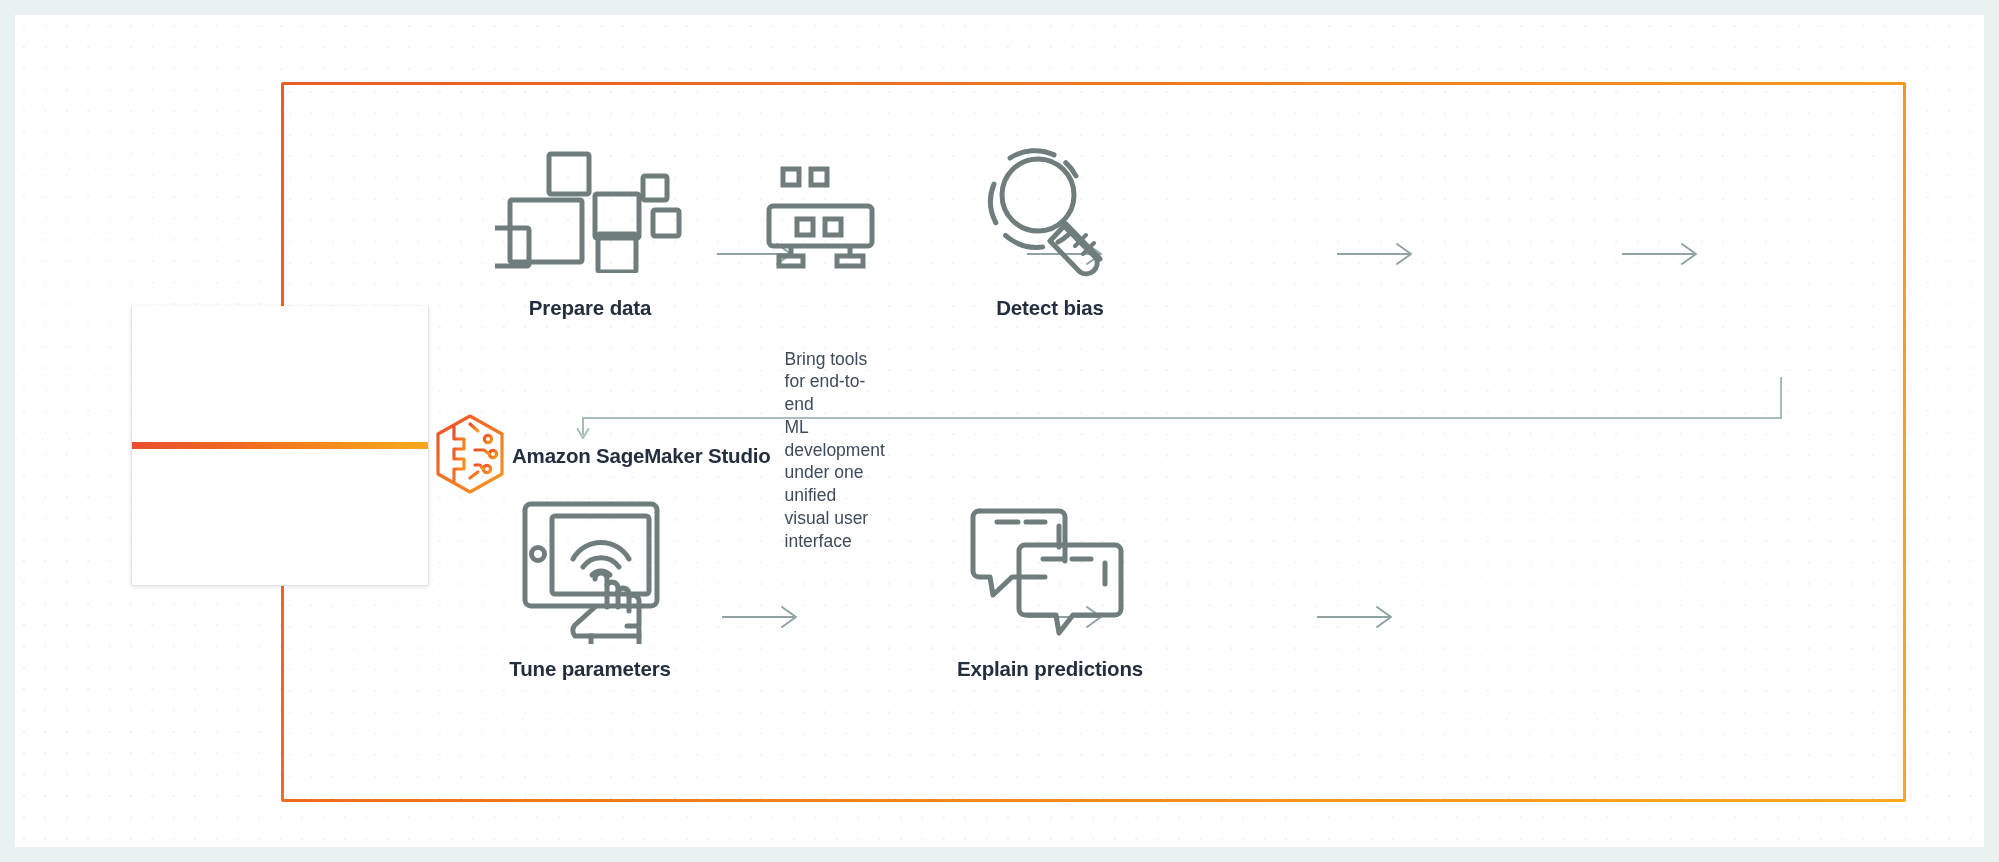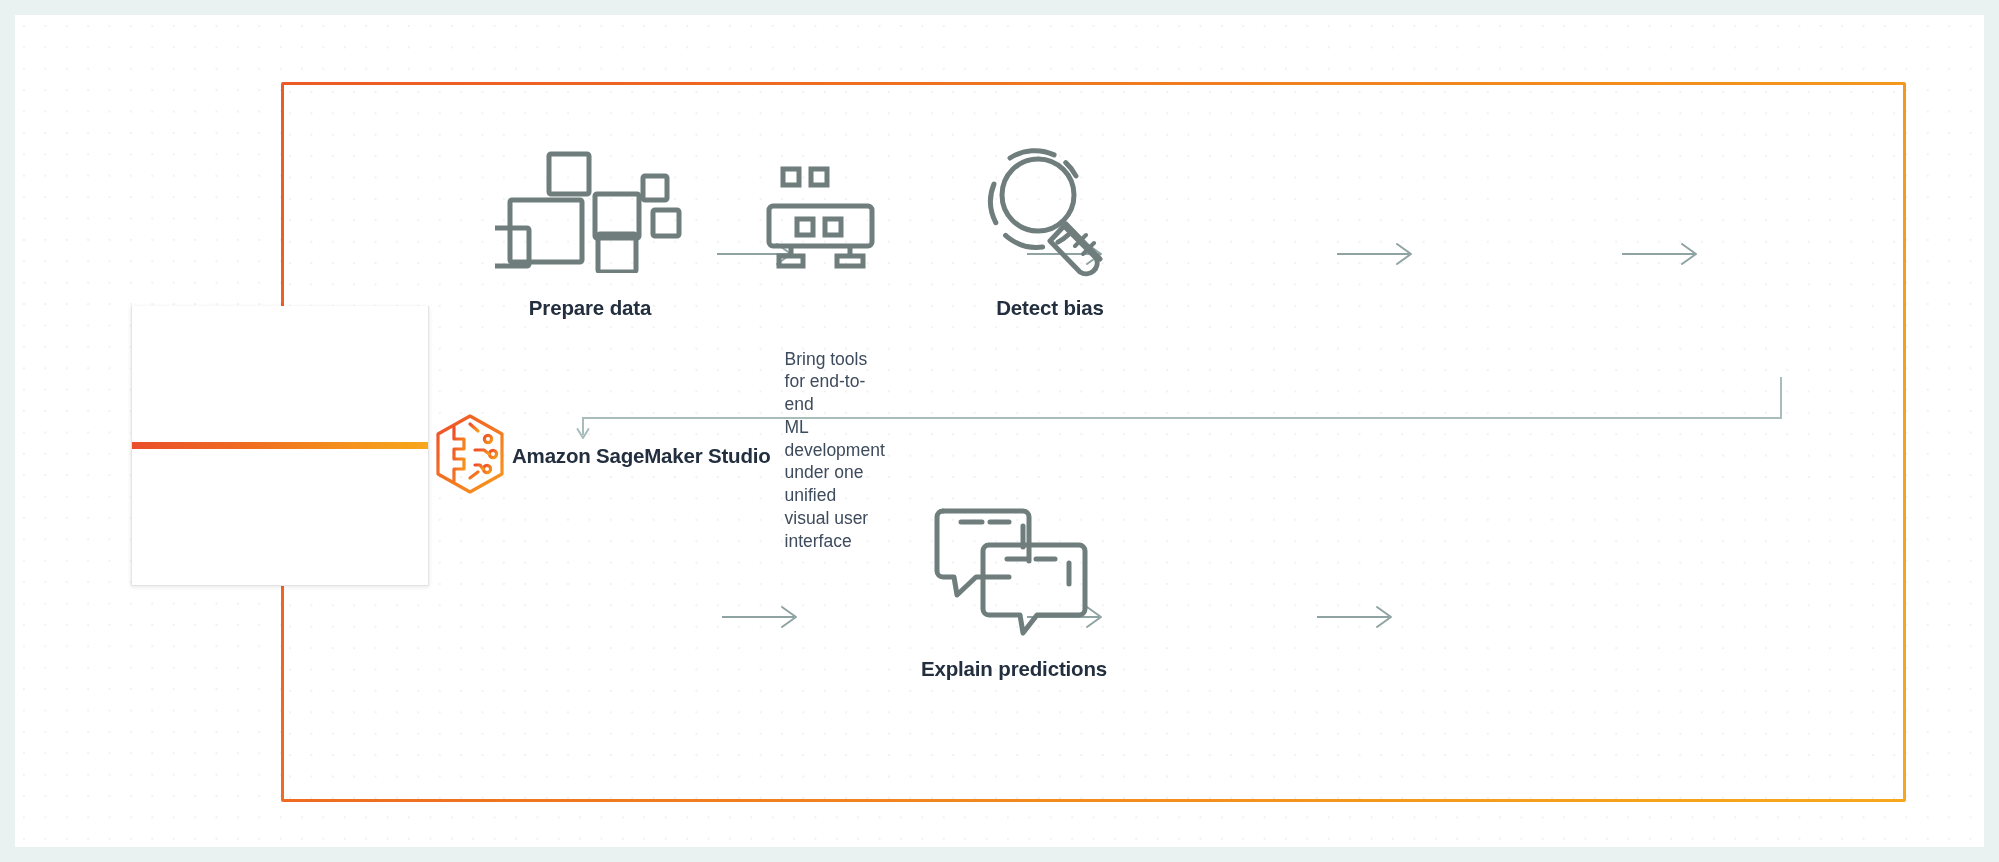--- a/index.html
+++ b/index.html
@@ -187,33 +187,55 @@
     <path d="M62 4 L76 14 L62 24" stroke="#8fa3a3" stroke-width="2" fill="none" stroke-linecap="round" stroke-linejoin="round"></path>
   </svg>
 
 
   <svg class="arrow" style="left:1605px; top:225px;" width="90" height="28" viewBox="0 0 90 28">
     <path d="M2 14 H74" stroke="#8fa3a3" stroke-width="2" fill="none"></path>
     <path d="M62 4 L76 14 L62 24" stroke="#8fa3a3" stroke-width="2" fill="none" stroke-linecap="round" stroke-linejoin="round"></path>
   </svg>
 
 
+  <div class="step" style="left:460px; top:486px;">
+    <div class="step-icon">
+      <svg width="155" height="145" viewBox="0 0 155 145">
+        <g fill="none" stroke="#6f7d7d" stroke-width="5" stroke-linejoin="round" stroke-linecap="round">
+          <rect x="12" y="5" width="132" height="102" rx="6"></rect>
+          <rect x="39" y="17" width="97" height="78" rx="3"></rect>
+          <circle cx="25" cy="55" r="6.5"></circle>
+          <path d="M60 60 A32 32 0 0 1 116 60"></path>
+          <path d="M70 68 A22 22 0 0 1 106 68"></path>
+          <path d="M79 76 A12 12 0 0 1 97 76"></path>
+          <path d="M82 80 a6 6 0 0 1 12 0 v28"></path>
+          <path d="M94 86 a6 6 0 0 1 11 2 v20"></path>
+          <path d="M105 92 a6 6 0 0 1 11 2 v18"></path>
+          <path d="M116 98 a6 6 0 0 1 10 3 v26 h-12"></path>
+          <path d="M82 108 L62 126 a8 8 0 0 0 0 11 l18 0"></path>
+          <path d="M78 137 h48"></path>
+          <path d="M78 137 v9 M126 130 v16"></path>
+        </g>
+      </svg>
+    </div>
+    <div class="step-label">Tune parameters</div>
+  </div>
 
   <svg class="arrow" style="left:705px; top:588px;" width="90" height="28" viewBox="0 0 90 28">
     <path d="M2 14 H74" stroke="#8fa3a3" stroke-width="2" fill="none"></path>
     <path d="M62 4 L76 14 L62 24" stroke="#8fa3a3" stroke-width="2" fill="none" stroke-linecap="round" stroke-linejoin="round"></path>
   </svg>
 
 
   <svg class="arrow" style="left:1010px; top:588px;" width="90" height="28" viewBox="0 0 90 28">
     <path d="M2 14 H74" stroke="#8fa3a3" stroke-width="2" fill="none"></path>
     <path d="M62 4 L76 14 L62 24" stroke="#8fa3a3" stroke-width="2" fill="none" stroke-linecap="round" stroke-linejoin="round"></path>
   </svg>
 
-  <div class="step" style="left:884px; top:486px;">
+  <div class="step" style="left:920px; top:486px;">
     <div class="step-icon">
       <svg width="175" height="145" viewBox="0 0 175 145">
         <g fill="none" stroke="#6f7d7d" stroke-width="5" stroke-linejoin="round" stroke-linecap="round">
           <path d="M16 12 H96 a6 6 0 0 1 6 6 V62"></path>
           <path d="M16 12 a6 6 0 0 0 -6 6 V72 a6 6 0 0 0 6 6 H27 L30 96 L49 78 H82"></path>
           <path d="M34 23 H55 M63 23 H82 M96 27 V48"></path>
           <path d="M62 46 H152 a6 6 0 0 1 6 6 V110 a6 6 0 0 1 -6 6 H110 L96 134 L93 116 H62 a6 6 0 0 1 -6 -6 V52 a6 6 0 0 1 6 -6 Z"></path>
           <path d="M80 60 H101 M109 60 H128 M142 64 V85"></path>
         </g>
       </svg>

